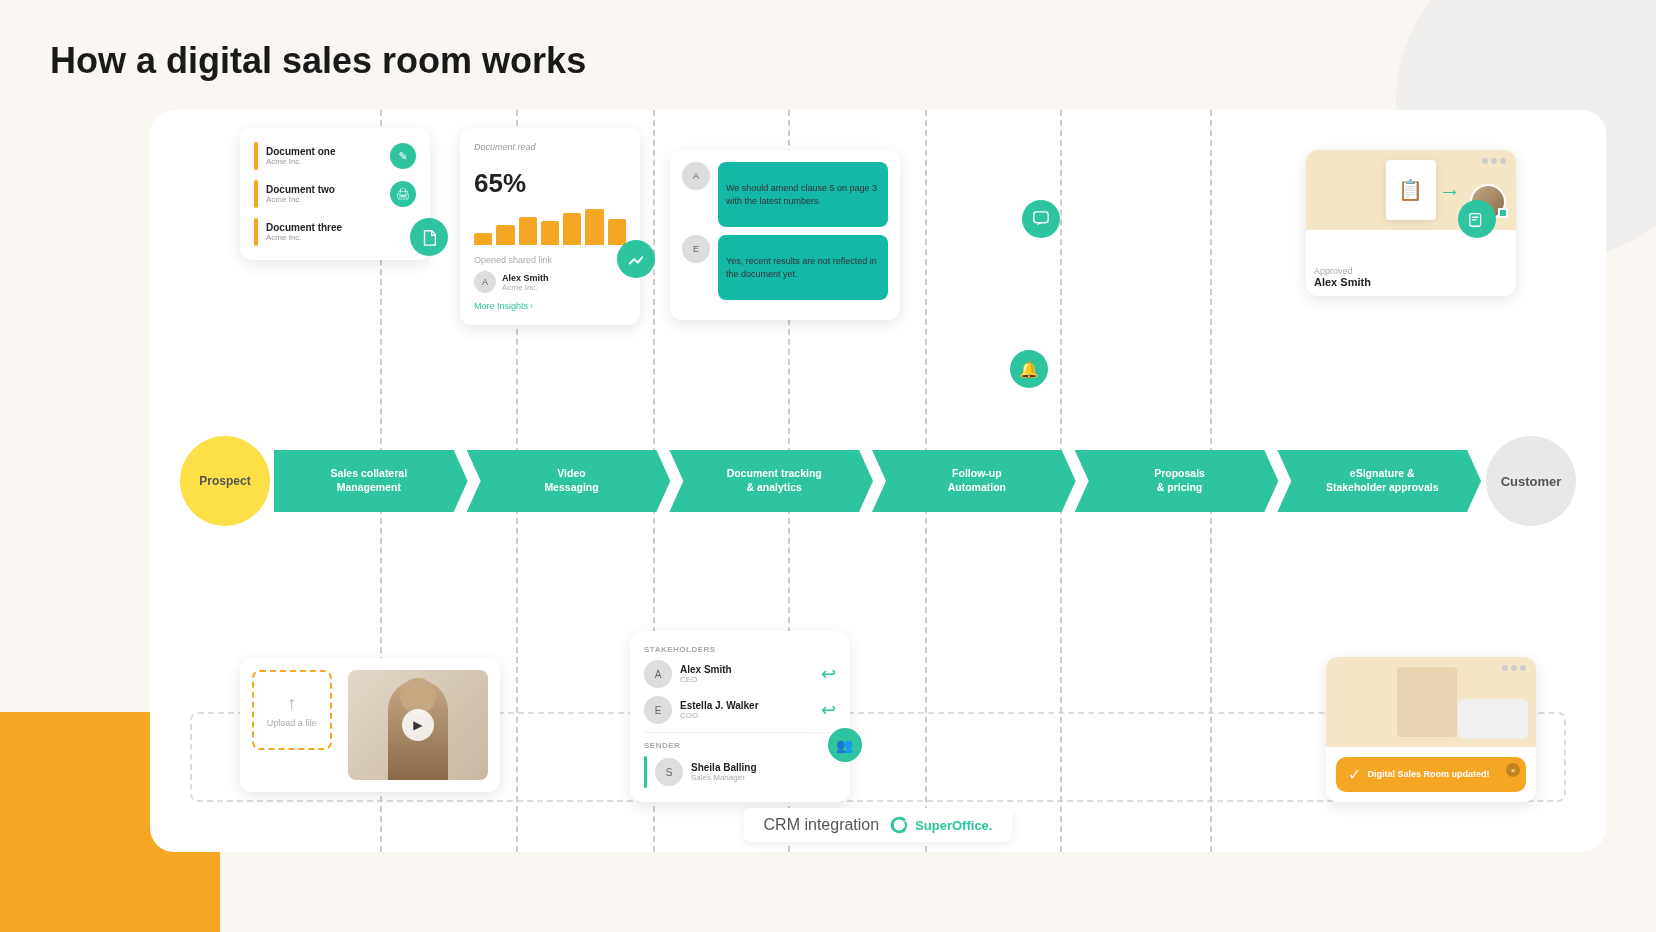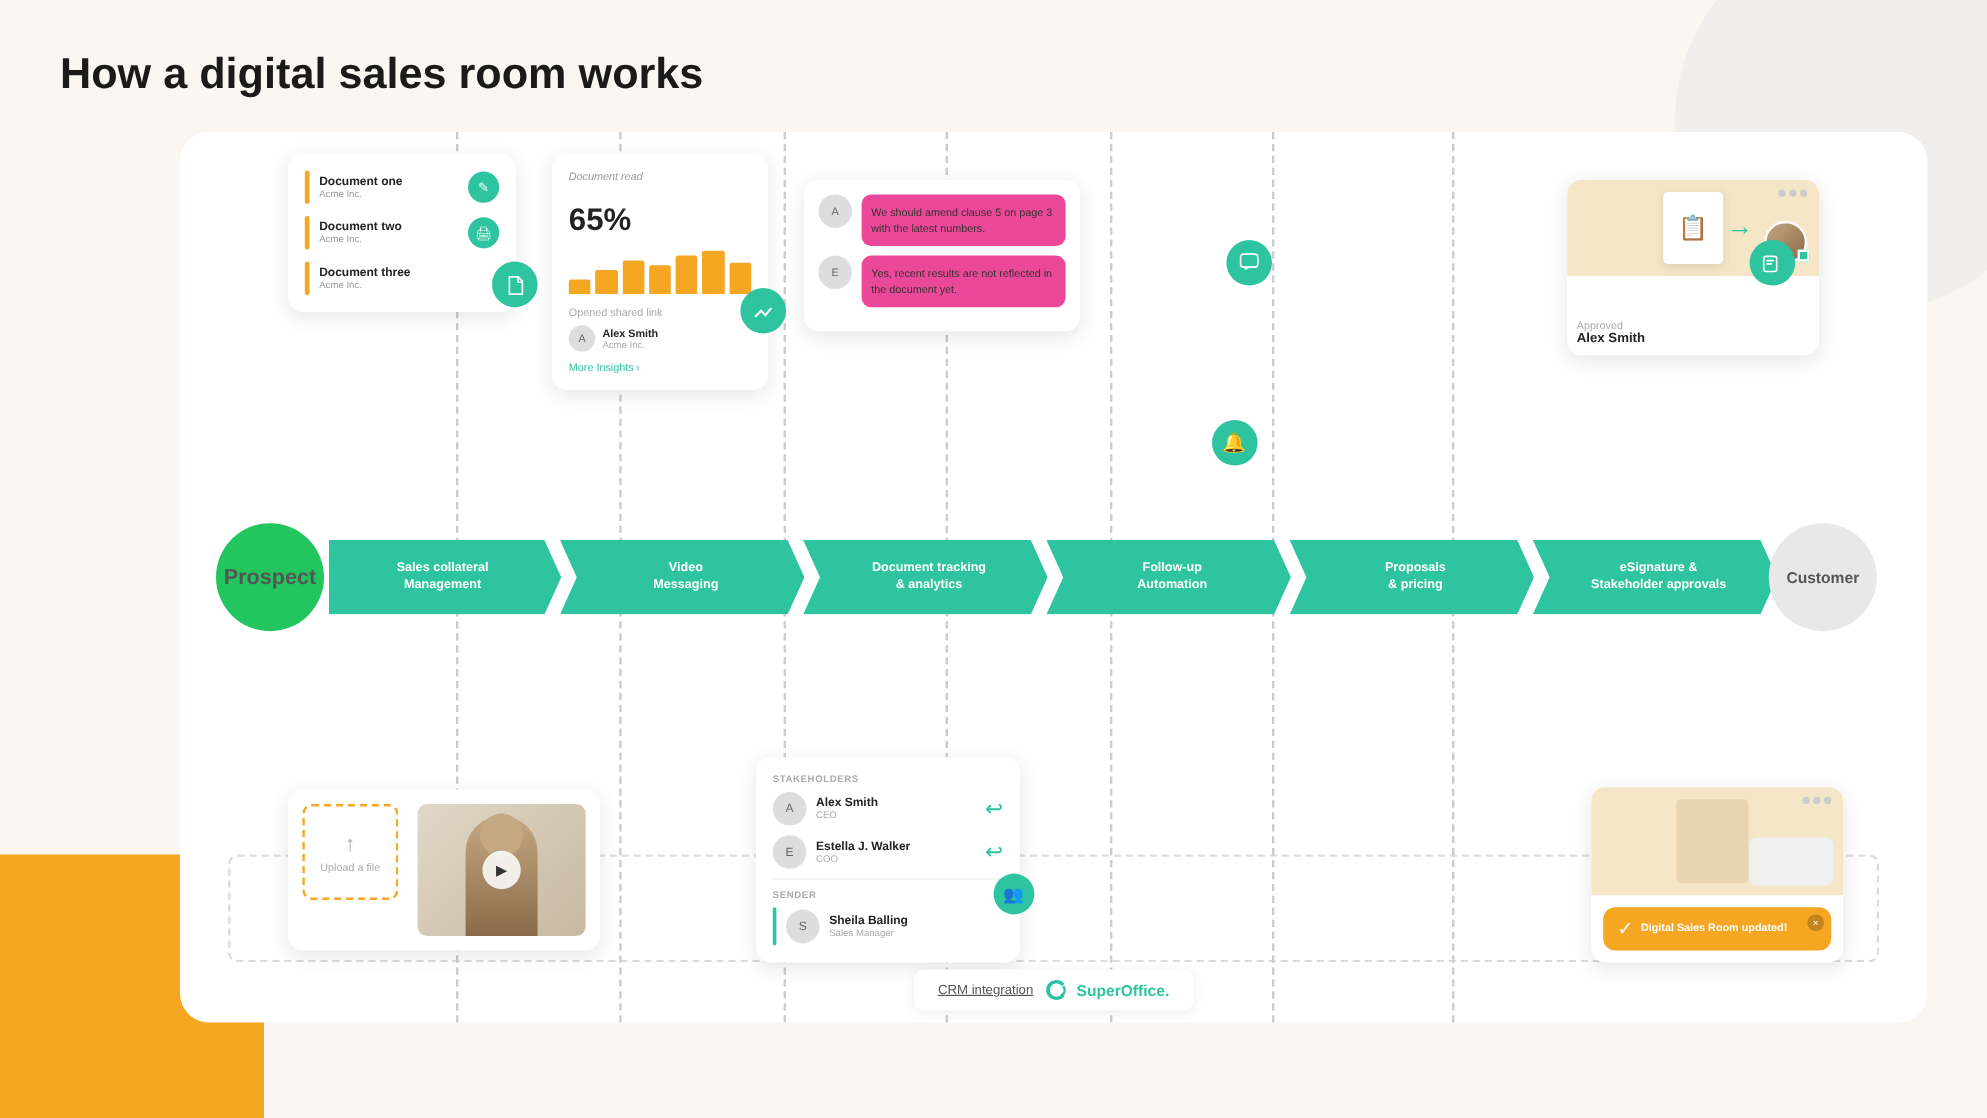--- a/index.html
+++ b/index.html
@@ -60,35 +60,35 @@
     }
 
     
     .prospect-circle {
       position: absolute;
       left: 30px;
       top: 50%;
       transform: translateY(-50%);
       width: 90px;
       height: 90px;
-      background: #22c55e;
-      border-radius: 50%;
-      display: flex;
-      align-items: center;
-      justify-content: center;
-      font-size: 18px;
+      background: #fde047;
+      border-radius: 50%;
+      display: flex;
+      align-items: center;
+      justify-content: center;
+      font-size: 12px;
       font-weight: 600;
       color: #555;
       z-index: 5;
     }
 
     
     .customer-circle {
       position: absolute;
-      right: 42px;
+      right: 30px;
       top: 50%;
       transform: translateY(-50%);
       width: 90px;
       height: 90px;
       background: #e8e8e8;
       border-radius: 50%;
       display: flex;
       align-items: center;
       justify-content: center;
       font-size: 13px;
@@ -255,23 +255,23 @@
       width: 230px;
       padding: 12px;
     }
     .chat-bubble {
       display: flex;
       align-items: flex-start;
       gap: 8px;
       margin-bottom: 8px;
     }
     .chat-text {
-      background: #ec4899;
+      background: #14b8a6;
       border-radius: 8px;
-      padding: 9px 8px;
+      padding: 20px 8px;
       font-size: 9px;
       color: #333;
       line-height: 1.4;
       flex: 1;
     }
 
     
     .esig-card {
       top: 40px;
       right: 90px;
@@ -480,21 +480,21 @@
       transform: translateX(-50%);
       background: white;
       border-radius: 8px;
       padding: 8px 20px;
       box-shadow: 0 2px 10px rgba(0,0,0,0.08);
       display: flex;
       align-items: center;
       gap: 10px;
       z-index: 10;
     }
-    .crm-text { font-size: 11px; color: #555; text-decoration: underline; }
+    .crm-text { font-size: 16px; color: #555; }
     .superoffice-logo { font-size: 13px; font-weight: 700; color: #2ec4a0; display: flex; align-items: center; gap: 4px; }
 
     
     .dashed-border {
       position: absolute;
       bottom: 50px;
       left: 40px;
       right: 40px;
       height: 90px;
       border: 2px dashed #ddd;

